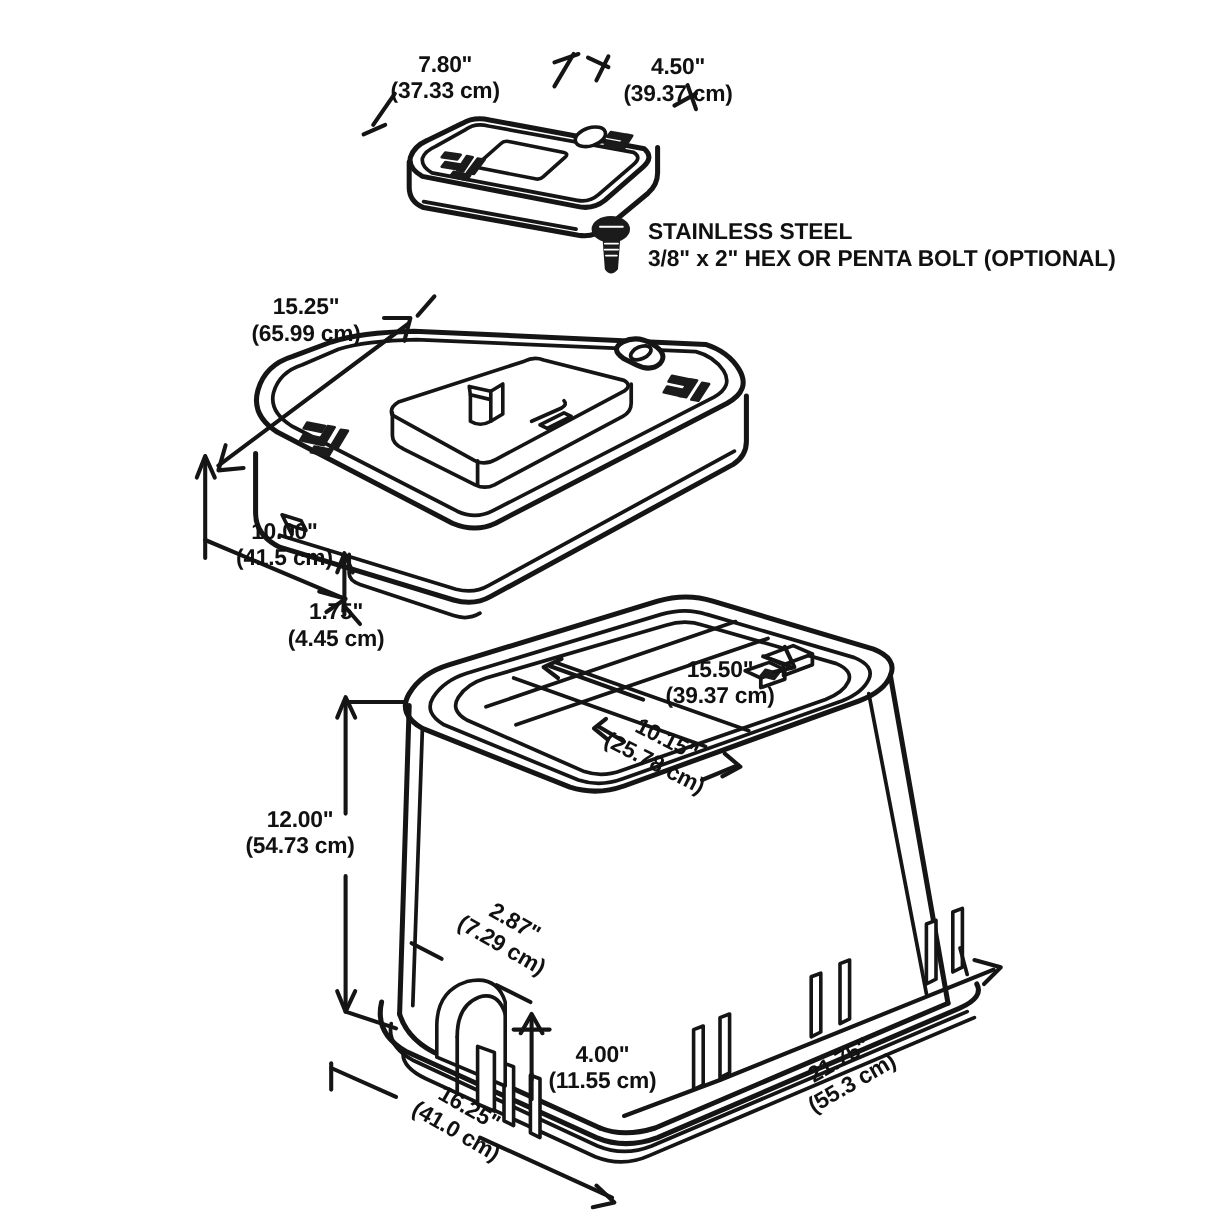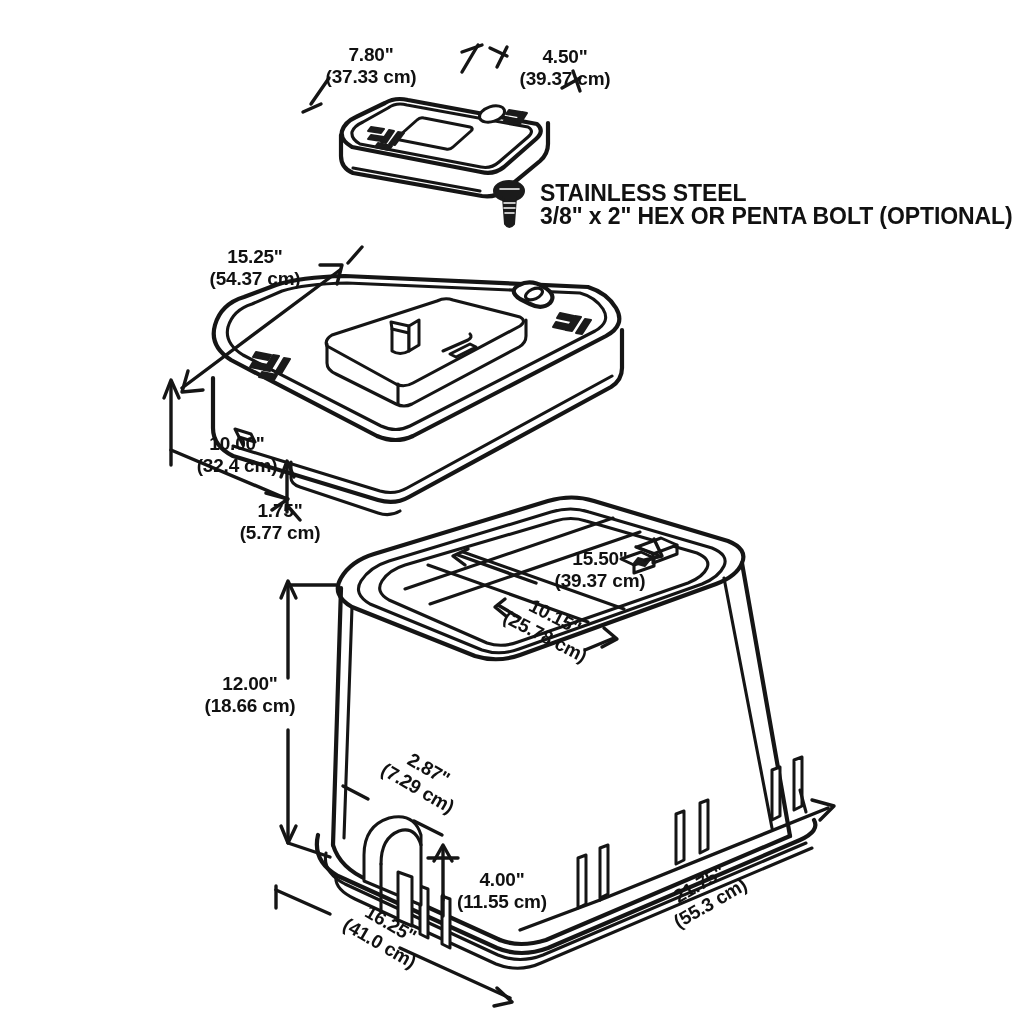--- a/index.html
+++ b/index.html
@@ -82,21 +82,21 @@
     letter-spacing: -0.2px;
     text-align: center;
   }
   .dim-label .ln {
     display: block;
   }
   .note-block {
     position: absolute;
     font-family: "Liberation Sans", sans-serif;
     font-weight: bold;
-    font-size: 23px;
+    font-size: 19px;
     line-height: 23px;
     color: #111111;
     white-space: nowrap;
     letter-spacing: -0.1px;
   }
   .note-block .ln {
     display: block;
   }
   .rot-n30 { transform: rotate(-30deg); }
   .rot-p27 { transform: rotate(27deg); }
@@ -345,46 +345,46 @@
     <span class="ln">(39.37 cm)</span>
   </div>
 
   <div class="note-block" style="left:540px; top:182px;">
     <span class="ln">STAINLESS STEEL</span>
     <span class="ln">3/8" x 2" HEX OR PENTA BOLT (OPTIONAL)</span>
   </div>
 
   <div class="dim-label" style="left:185px; top:246px; width:140px;">
     <span class="ln">15.25"</span>
-    <span class="ln">(54.37 cm)</span>
+    <span class="ln">(65.99 cm)</span>
   </div>
 
   <div class="dim-label" style="left:172px; top:433px; width:130px;">
     <span class="ln">10.00"</span>
-    <span class="ln">(32.4 cm)</span>
+    <span class="ln">(41.5 cm)</span>
   </div>
 
   <div class="dim-label" style="left:215px; top:500px; width:130px;">
     <span class="ln">1.75"</span>
-    <span class="ln">(5.77 cm)</span>
+    <span class="ln">(4.45 cm)</span>
   </div>
 
   <div class="dim-label" style="left:535px; top:548px; width:130px;">
     <span class="ln">15.50"</span>
     <span class="ln">(39.37 cm)</span>
   </div>
 
   <div class="dim-label rot-p27" style="left:480px; top:605px; width:140px; transform-origin:center center;">
     <span class="ln">10.15"</span>
     <span class="ln">(25.78 cm)</span>
   </div>
 
   <div class="dim-label" style="left:180px; top:673px; width:140px;">
     <span class="ln">12.00"</span>
-    <span class="ln">(18.66 cm)</span>
+    <span class="ln">(54.73 cm)</span>
   </div>
 
   <div class="dim-label rot-p30" style="left:358px; top:757px; width:130px; transform-origin:center center;">
     <span class="ln">2.87"</span>
     <span class="ln">(7.29 cm)</span>
   </div>
 
   <div class="dim-label" style="left:432px; top:869px; width:140px;">
     <span class="ln">4.00"</span>
     <span class="ln">(11.55 cm)</span>

